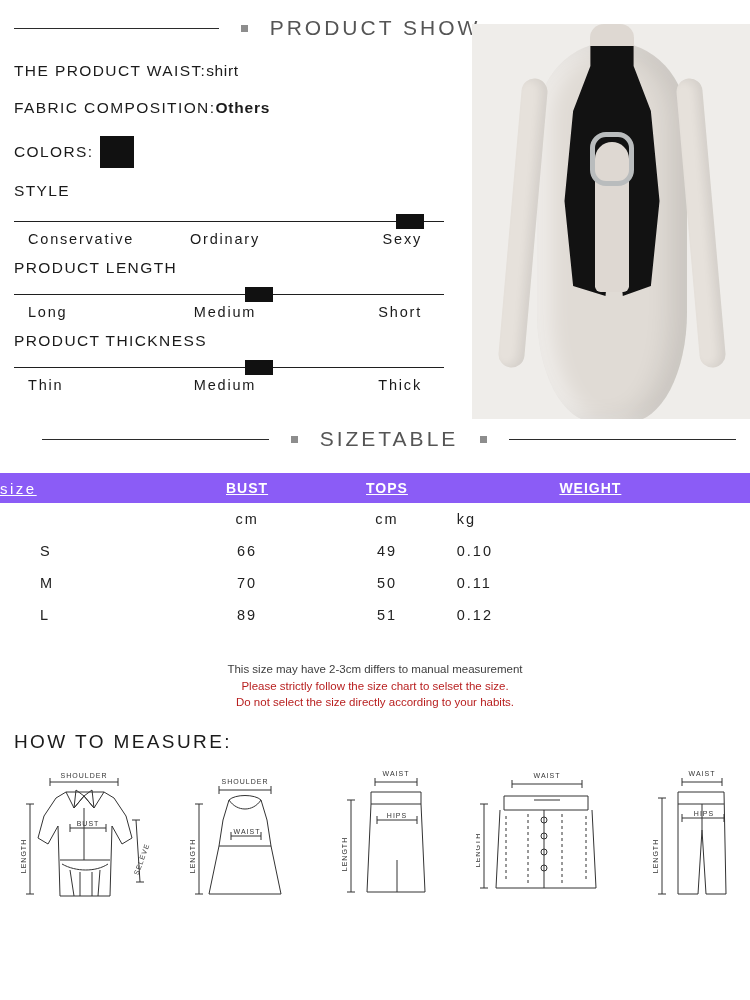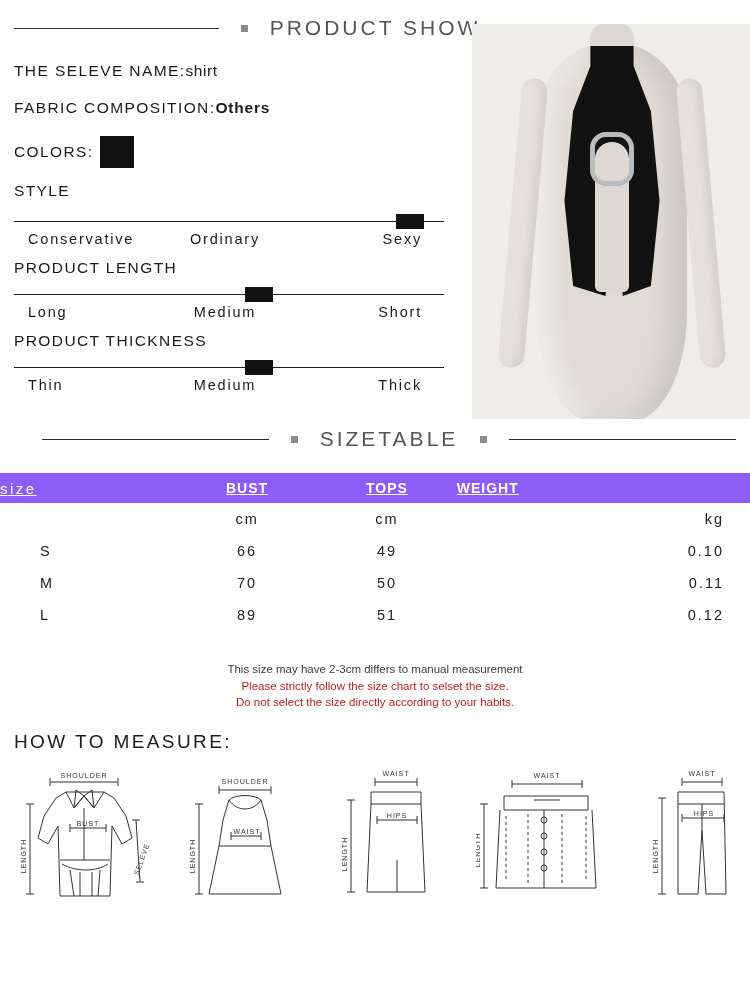--- a/index.html
+++ b/index.html
@@ -233,21 +233,21 @@
     height: 30px;
   }
   .th-col {
     text-align: center;
     font-size: 14px;
     letter-spacing: 1px;
     font-weight: bold;
     height: 30px;
   }
   .th-col.right {
-    text-align: left;
+    text-align: center;
     padding-right: 26px;
   }
   .unit-head td {
     height: 24px;
     font-size: 10.5px;
     letter-spacing: 0.6px;
     text-align: center;
   }
   .unit-head td.first { text-align: left; padding-left: 26px; }
   .unit-head td.right { text-align: right; padding-right: 26px; }
@@ -258,21 +258,21 @@
     letter-spacing: 2px;
     text-align: center;
     color: #222;
   }
   .table tbody td.first {
     text-align: left;
     padding-left: 40px;
     letter-spacing: 1px;
   }
   .table tbody td.right {
-    text-align: right;
+    text-align: left;
     padding-right: 26px;
   }
 
   .notes {
     text-align: center;
     margin-top: 30px;
     line-height: 1.45;
   }
   .note1 { font-size: 11.5px; color: #3d3d3d; }
   .note2 { font-size: 11.5px; color: #b81f1f; }
@@ -307,21 +307,21 @@
   <div class="sq"></div>
   <div class="title">PRODUCT SHOW</div>
   <div class="sq"></div>
   <div class="rule"></div>
 </div>
 
 <div class="info-wrap">
   <div class="info-left">
 
     <div class="kv">
-      <span>THE SELEVE NAME:</span><span class="val">shirt</span>
+      <span>THE PRODUCT WAIST:</span><span class="val">shirt</span>
     </div>
 
     <div class="kv bold-val">
       <span>FABRIC COMPOSITION:</span><span class="val">Others</span>
     </div>
 
     <div class="colors-row">
       <span class="lbl">COLORS:</span>
       <span class="swatch"></span>
     </div>

